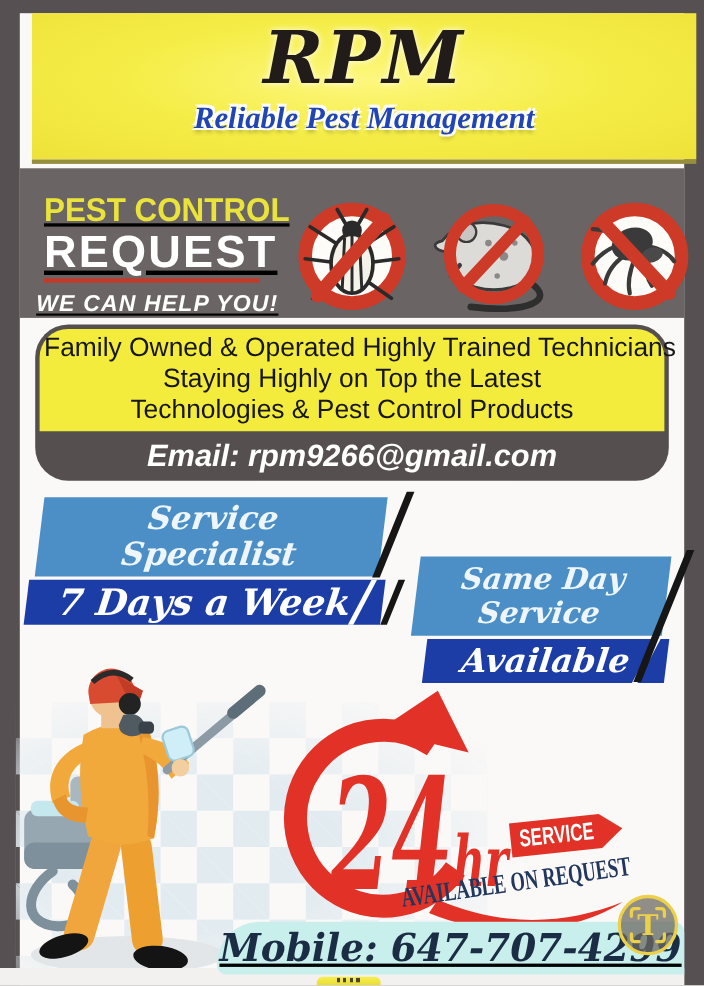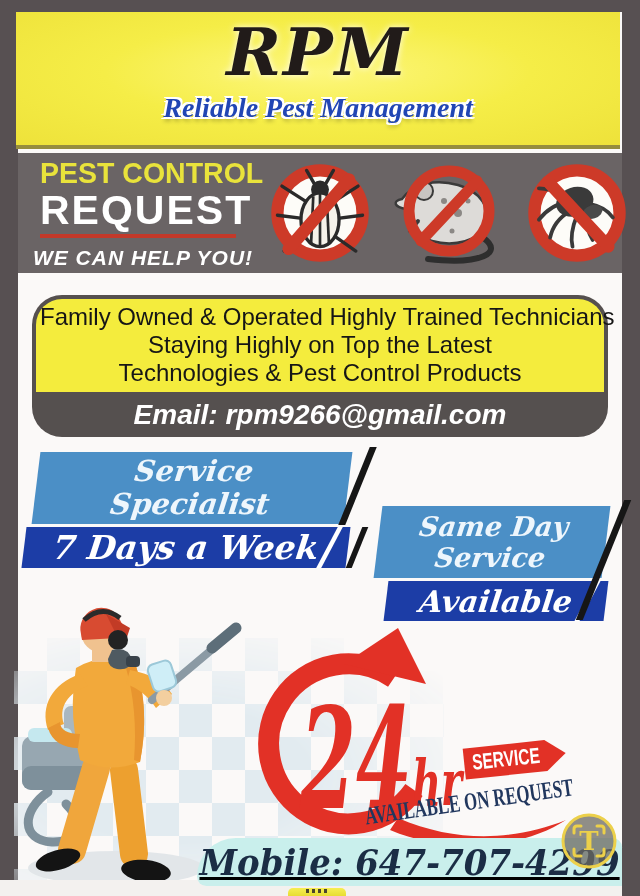--- a/index.html
+++ b/index.html
@@ -1,33 +1,33 @@
 <!DOCTYPE html>
 <html><head>
 <meta charset="utf-8">
 <style>
   html,body{margin:0;padding:0;}
   .canvas{position:relative;width:640px;height:896px;background:#575052;overflow:hidden;
           font-family:"Liberation Sans",sans-serif;}
   .page{position:absolute;left:18px;top:12px;width:604px;height:884px;background:#fbf9f8;}
 
   
-  .banner{position:absolute;left:16px;top:12px;width:604px;height:137px;
+  .banner{position:absolute;left:29px;top:12px;width:604px;height:137px;
     background:radial-gradient(ellipse at 50% 45%, #fdf77e 0%, #f5ed47 50%, #eee23a 100%);
     border-bottom:4px solid #968d3e;display:flex;flex-direction:column;align-items:center;box-sizing:border-box;}
   .brand{font-family:"DejaVu Serif",serif;font-style:italic;font-weight:bold;font-size:66px;
     line-height:72px;color:#211b19;margin-top:4px;letter-spacing:2px;
     text-shadow:0 0 7px rgba(255,255,255,.9);}
   .tagline{font-family:Liberation Serif, serif;font-style:italic;font-weight:bold;font-size:28px;
     color:#2146b4;line-height:40px;
     text-shadow:-2px -2px 0 #fff,2px -2px 0 #fff,-2px 2px 0 #fff,2px 2px 0 #fff,0 4px 4px rgba(0,0,0,.3);}
 
   
-  .band{position:absolute;left:18px;top:153px;width:604px;height:120px;background:#6a6465;
-    display:flex;align-items:center;}
+  .band{position:absolute;left:18px;top:153px;width:604px;height:136px;background:#6a6465;
+    display:flex;align-items:flex-end;text-decoration:underline;}
   .band-text{margin-left:22px;width:206px;flex:none;display:flex;flex-direction:column;align-items:flex-start;}
   .pc{font-size:30px;font-weight:bold;color:#e9e33b;white-space:nowrap;line-height:32px;
       transform:scaleX(.95);transform-origin:left;letter-spacing:0px;}
   .sv{font-size:41px;font-weight:800;color:#fff;letter-spacing:2px;line-height:42px;white-space:nowrap;}
   .redline{width:196px;height:4px;background:#c3392a;margin:3px 0 8px;}
   .help{font-size:21px;font-weight:bold;font-style:italic;color:#fff;white-space:nowrap;
         letter-spacing:1px;align-self:center;}
   .band-icons{display:flex;gap:4px;margin-left:14px;}
   .band-icons svg{overflow:visible;}
 

